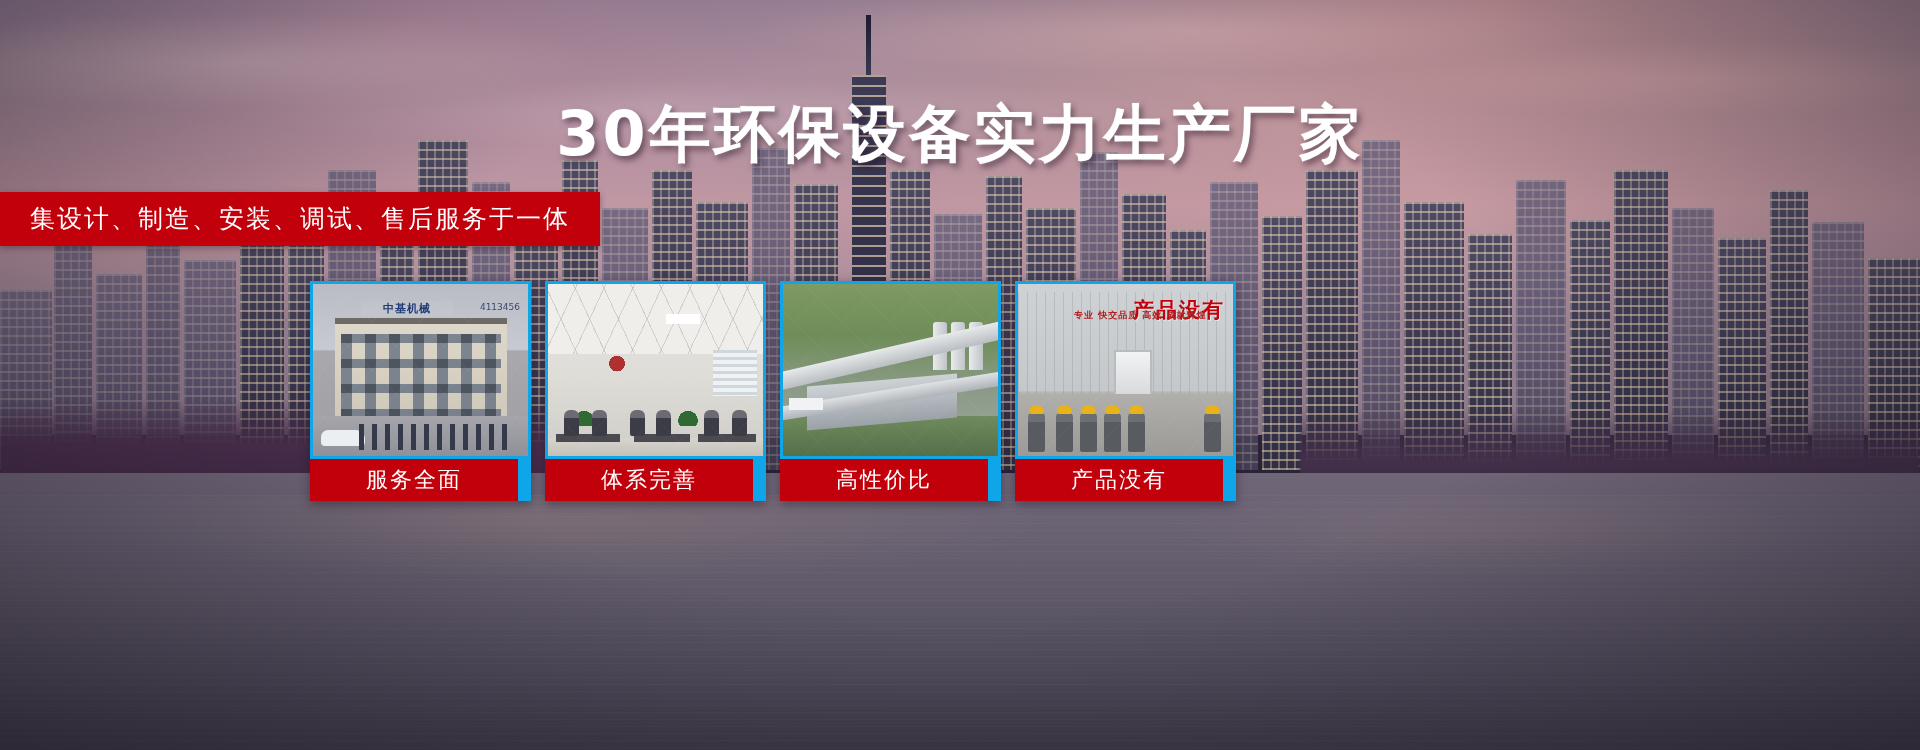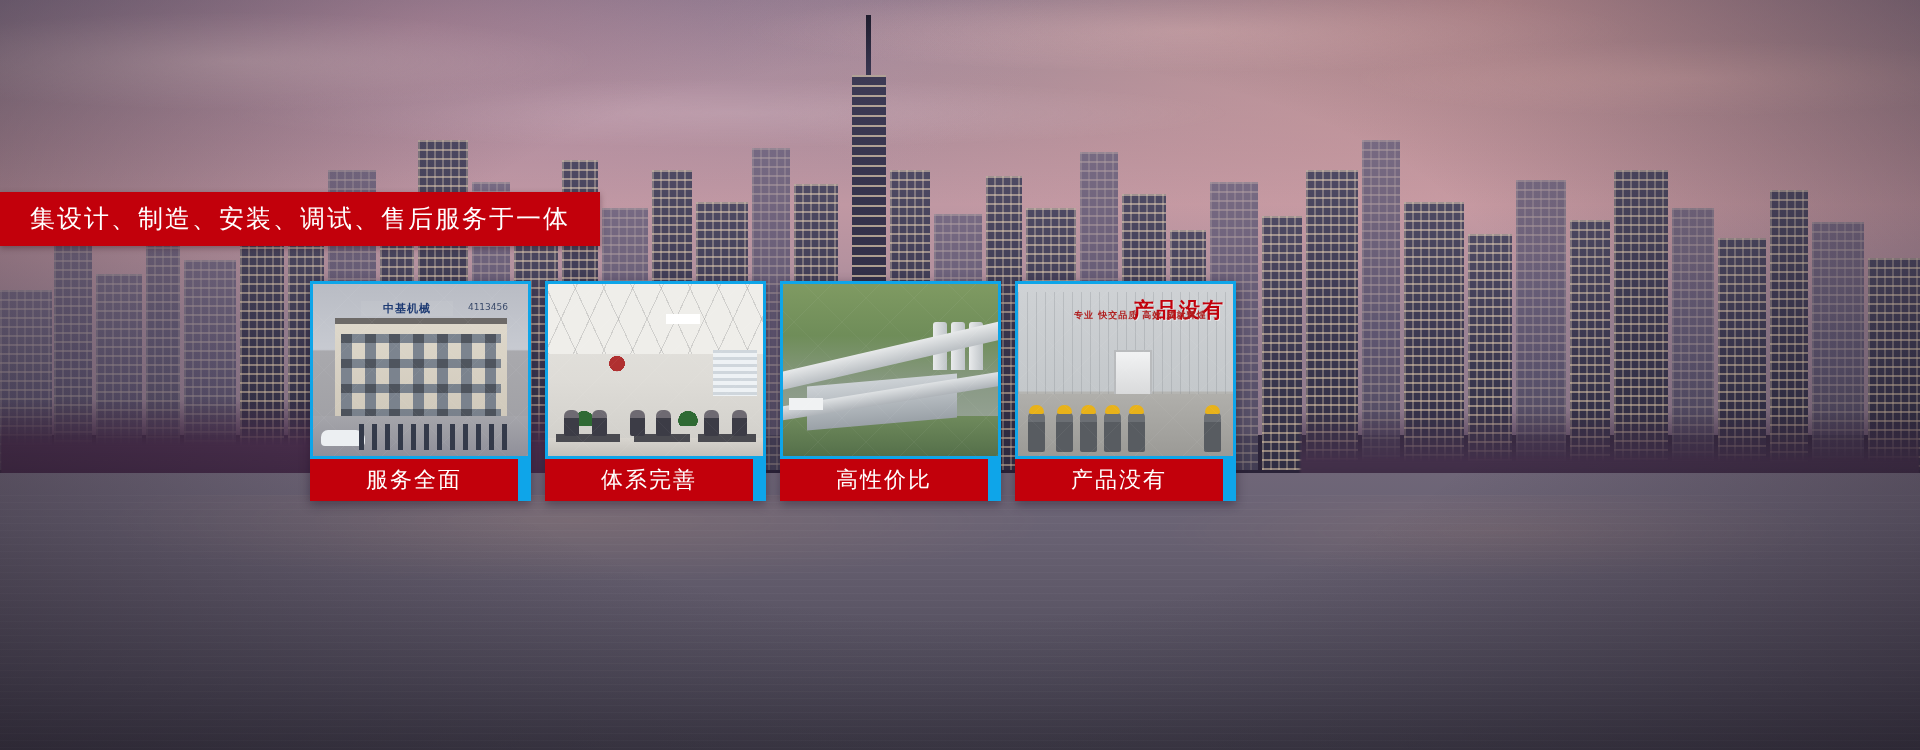--- a/index.html
+++ b/index.html
@@ -108,21 +108,21 @@
   .t1 .blg { position:absolute; left:22px; top:34px; width:172px; height:104px;
     background:linear-gradient(180deg,#ded8cb 0%,#cfc8ba 100%);
     border-top:6px solid #6d6a68; }
   .t1 .blg::after{ content:""; position:absolute; inset:10px 6px 6px 6px;
     background-image:repeating-linear-gradient(90deg,#5d6a7d 0 11px, rgba(0,0,0,0) 11px 24px),
                      repeating-linear-gradient(180deg,#5d6a7d 0 9px, rgba(0,0,0,0) 9px 25px);
     background-blend-mode:multiply; opacity:.75; }
   .t1 .sign { position:absolute; left:48px; top:17px; width:92px; height:15px;
     background:rgba(255,255,255,.05); color:#1d3a73; font-size:11px; line-height:15px;
     letter-spacing:1px; text-align:center; font-weight:bold; z-index:3; }
-  .t1 .sign2 { position:absolute; right:20px; top:18px; color:#3a4a6a; font-size:9px; z-index:3; }
+  .t1 .sign2 { position:absolute; right:8px; top:18px; color:#3a4a6a; font-size:9px; z-index:3; }
   .t1 .ground { position:absolute; left:0; right:0; bottom:0; height:40px;
     background:linear-gradient(180deg,#a5a5aa,#90909a); }
   .t1 .row { position:absolute; left:46px; bottom:6px; width:150px; height:26px; z-index:4;
     background:repeating-linear-gradient(90deg,#343a4a 0 5px, rgba(0,0,0,0) 5px 13px); }
   .t1 .car { position:absolute; left:8px; bottom:10px; width:44px; height:16px;
     background:#eceff2; border-radius:7px 9px 4px 4px; z-index:4; }
 
   
   .t2 { background:linear-gradient(180deg,#7f9a62 0%,#6f8d59 30%,#8a9a86 60%,#9fa9a0 100%); }
   .t2 .pipe { position:absolute; left:-14px; top:62px; width:250px; height:18px;
@@ -228,20 +228,21 @@
 
   <div class="bank"></div>
   <div class="bank2"></div>
   <div class="lights"></div>
   <div class="water"></div>
   <div class="water-shimmer"></div>
   <div class="vignette"></div>
 
   <div class="content">
 
+    <div class="headline">30年环保设备实力生产厂家</div>
 
     <div class="subtitle-wrap">
       <div class="subtitle">集设计、制造、安装、调试、售后服务于一体</div>
     </div>
 
     <div class="cards">
 
       <div class="card">
         <div class="thumb t1">
           <div class="blg"></div>

